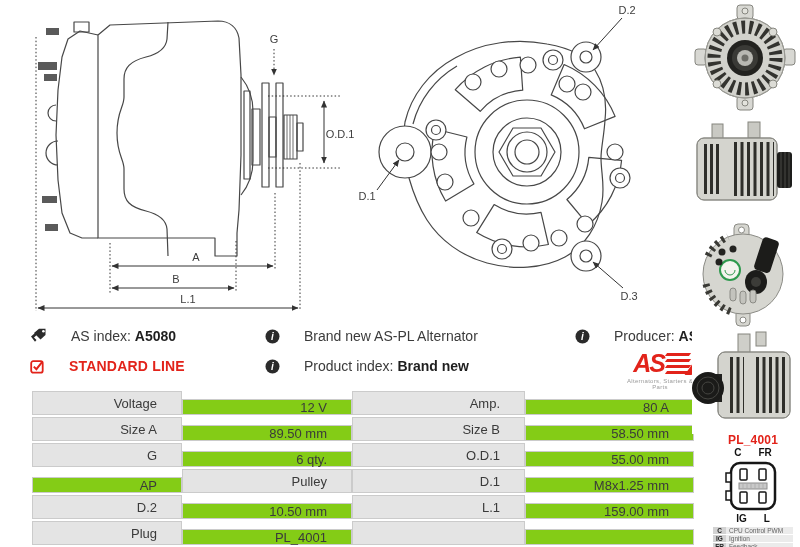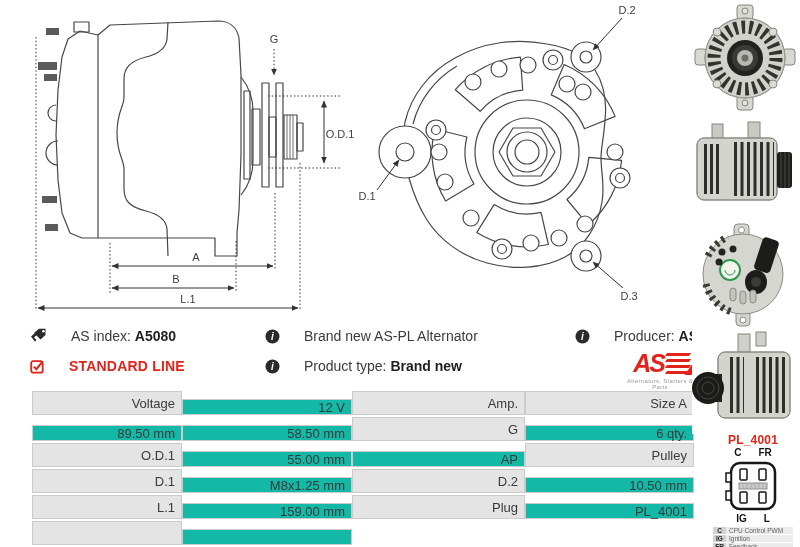--- a/index.html
+++ b/index.html
@@ -24,23 +24,23 @@
   .as-text{font-style:italic;font-weight:700;font-size:25px;color:#e2231a;letter-spacing:-2px;line-height:1;}
   .as-stripes{display:flex;flex-direction:column;justify-content:center;margin-left:2px;}
   .as-stripes i{display:block;width:24px;height:3px;background:#e2231a;margin:1.5px 0;transform:skewX(-35deg);}
   .as-bigbar{display:inline-block;width:7px;height:24px;background:#e2231a;margin-left:3px;transform:skewX(-35deg);}
   .as-tagline{font-size:6px;color:#9a9a9a;text-align:center;letter-spacing:.3px;margin-top:2px;}
 
   
   .spec-table{position:absolute;left:32px;top:391px;width:662px;display:grid;
               grid-template-columns:150px 170px 173px 169px;grid-auto-rows:24px;row-gap:2px;
               font-size:13px;color:#3a3a3a;}
-  .cell{display:flex;align-items:center;justify-content:flex-end;padding-right:6px;border:1px solid #cbcbcb;box-sizing:border-box;}
+  .cell{display:flex;align-items:center;justify-content:flex-end;padding-right:24px;border:1px solid #cbcbcb;box-sizing:border-box;}
   .lbl{background:#e4e4e4;}
-  .val{background:#14b8a6;margin-top:8px;}
+  .val{background:#84cc16;margin-top:8px;}
 
   
   .photo{position:absolute;left:692px;background:#fff;}
 
   
   .plug-block{position:absolute;left:703px;top:433px;width:100px;}
   .plug-title{color:#e2231a;font-weight:700;font-size:12px;text-align:center;letter-spacing:.2px;}
   .plug-pins-row{display:flex;justify-content:center;gap:17px;font-size:10px;font-weight:700;color:#111;line-height:10px;}
   .plug-pins-row.top{margin-top:1px;}
   .plug-connector{display:block;margin:1px auto 1px auto;}
@@ -208,21 +208,21 @@
     <span>Brand new AS-PL Alternator</span>
   </div>
 
   <div class="inforow" style="left:265px;top:358px;">
     <span class="icon">
       <svg width="15" height="15" viewBox="0 0 15 15">
           <circle cx="7.5" cy="7.5" r="7" fill="#2b2b2b"></circle>
           <text x="7.5" y="11.2" text-anchor="middle" font-size="10" font-weight="bold" fill="#fff" font-style="italic">i</text>
         </svg>
     </span>
-    <span><span>Product type:</span>&nbsp;<b>Brand new</b></span>
+    <span><span>Product index:</span>&nbsp;<b>Brand new</b></span>
   </div>
 
   <div class="inforow" style="left:575px;top:328px;">
     <span class="icon">
       <svg width="15" height="15" viewBox="0 0 15 15">
           <circle cx="7.5" cy="7.5" r="7" fill="#2b2b2b"></circle>
           <text x="7.5" y="11.2" text-anchor="middle" font-size="10" font-weight="bold" fill="#fff" font-style="italic">i</text>
         </svg>
     </span>
     <span><span>Producer:</span>&nbsp;<b>AS-PL</b></span>
@@ -239,23 +239,25 @@
         </span>
       <span class="as-bigbar"></span>
     </div>
     <div class="as-tagline">Alternators, Starters &amp; Parts</div>
   </div>
 
   <div class="spec-table">
     <div class="cell lbl">Voltage</div>
     <div class="cell val">12 V</div>
     <div class="cell lbl">Amp.</div>
+    <div class="cell val">80 A</div>
 
     <div class="cell lbl">Size A</div>
     <div class="cell val">89.50 mm</div>
+    <div class="cell lbl">Size B</div>
     <div class="cell val">58.50 mm</div>
 
     <div class="cell lbl">G</div>
     <div class="cell val">6 qty.</div>
     <div class="cell lbl">O.D.1</div>
     <div class="cell val">55.00 mm</div>
 
     <div class="cell val">AP</div>
     <div class="cell lbl">Pulley</div>
     <div class="cell lbl">D.1</div>

